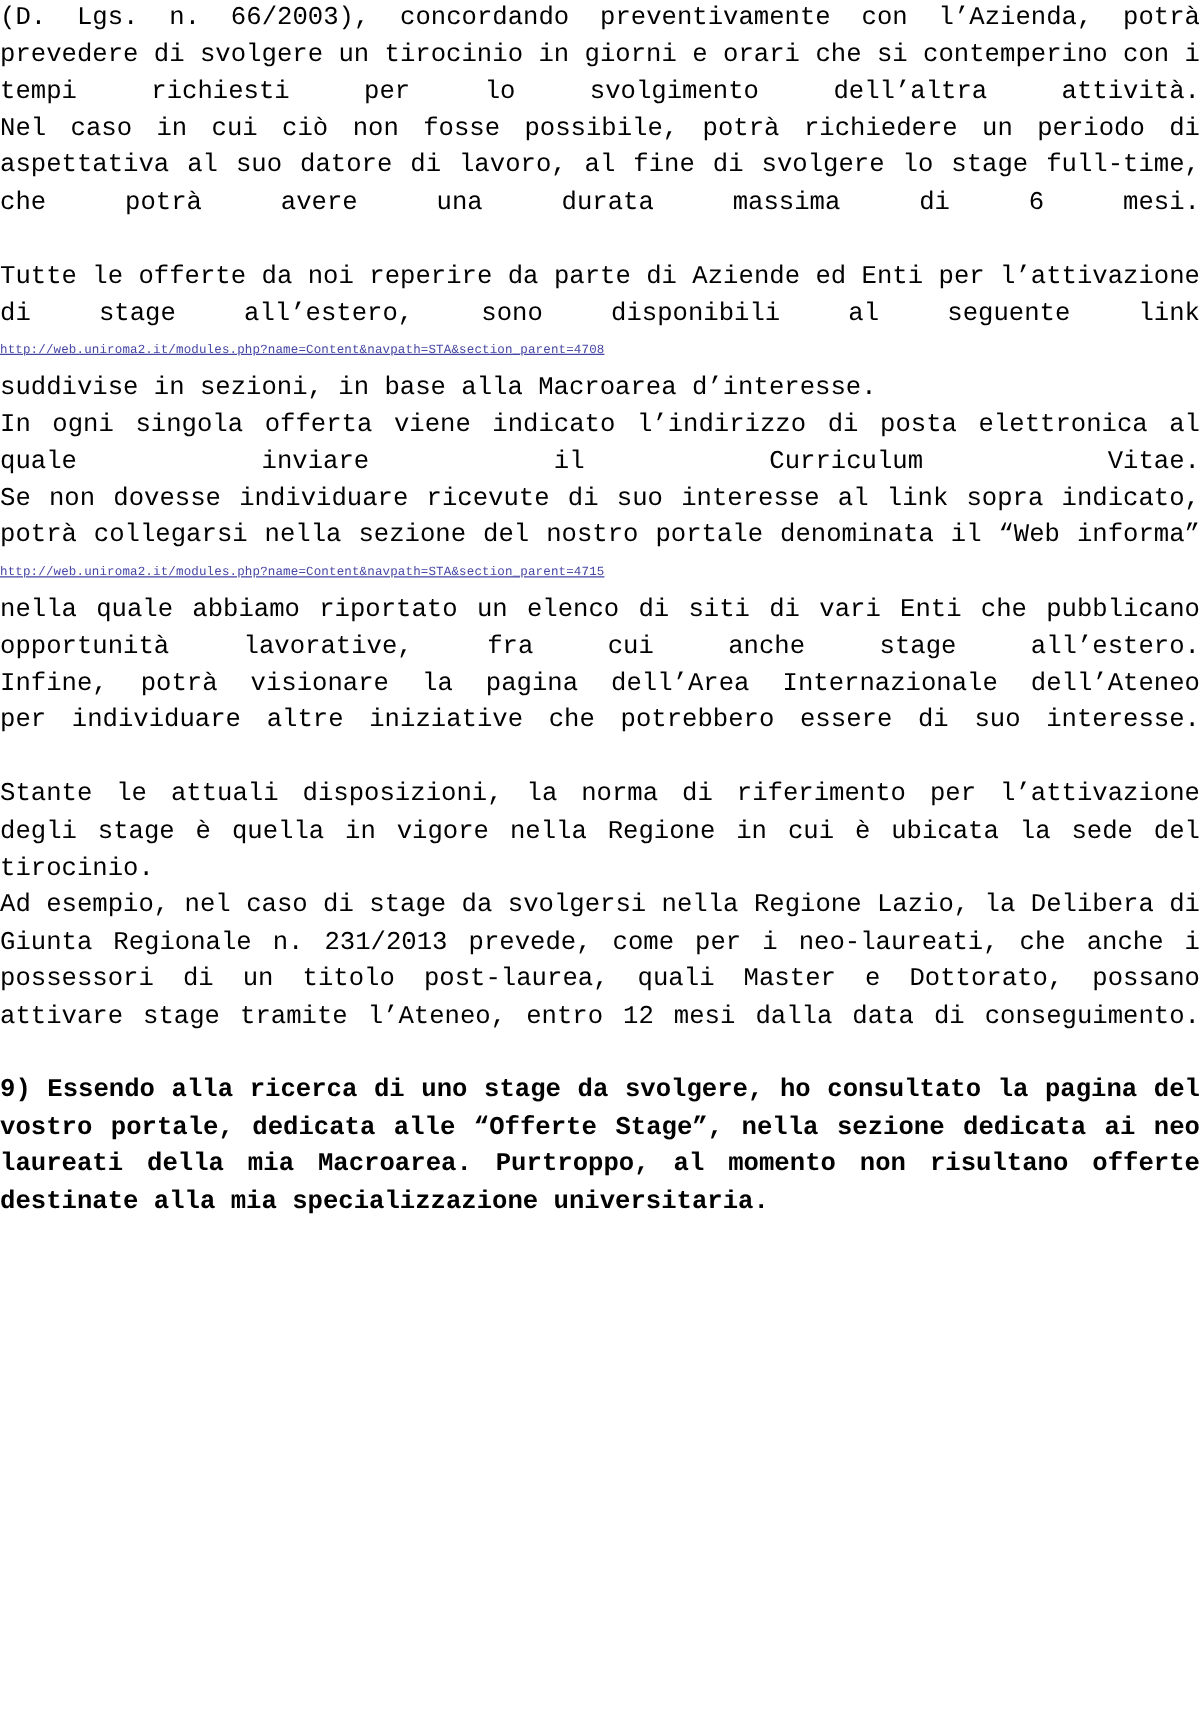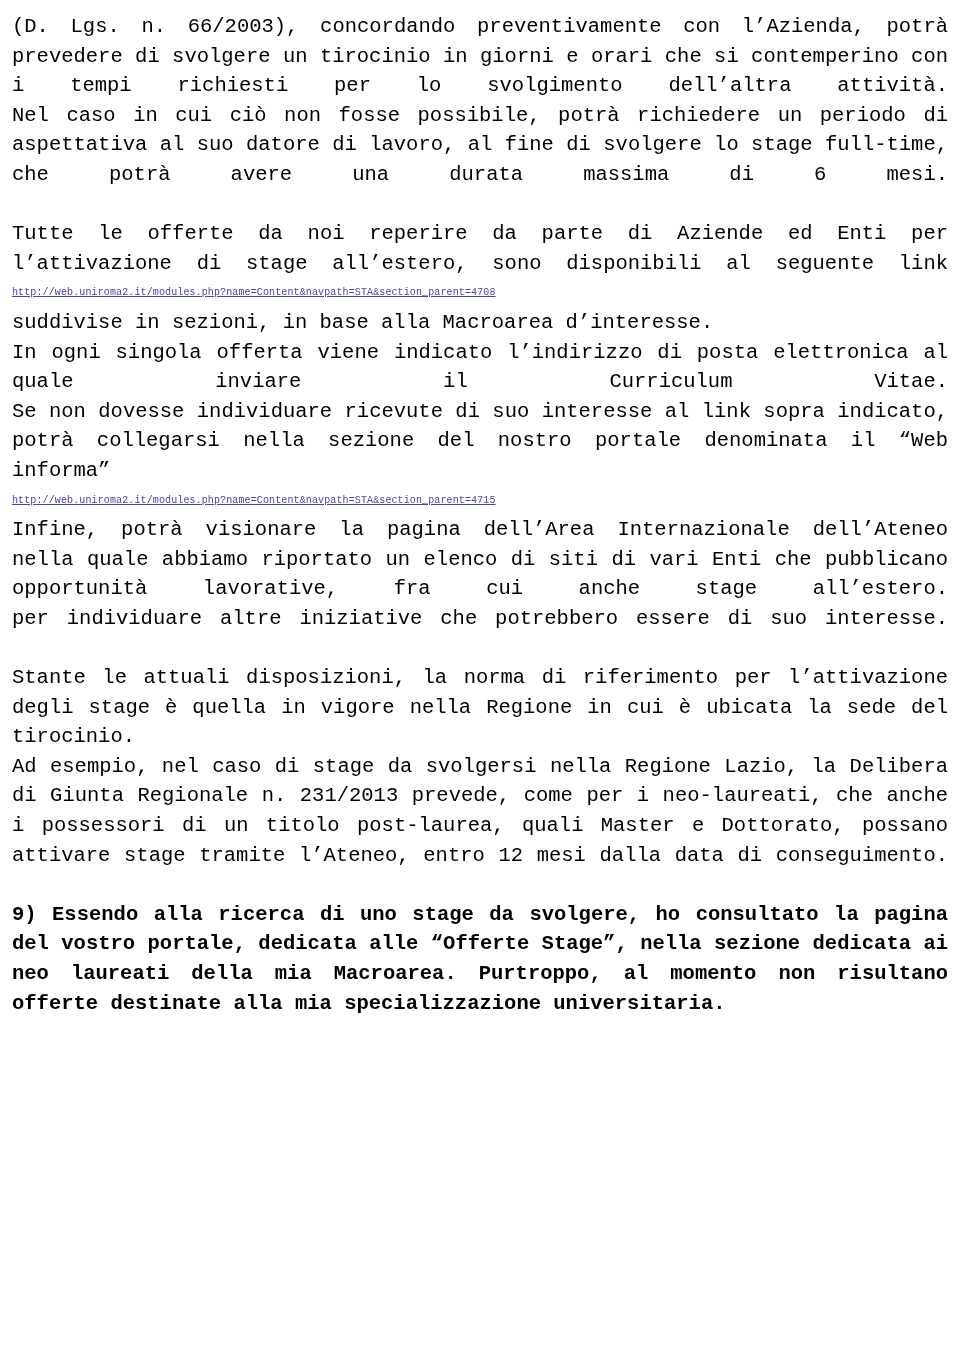--- a/index.html
+++ b/index.html
@@ -12,21 +12,21 @@
     width: 960px;
     height: 1369px;
     overflow: hidden;
     font-family: "Liberation Mono", "DejaVu Sans Mono", monospace;
     color: #000000;
   }
   .page {
     width: 960px;
     height: 1369px;
     box-sizing: border-box;
-    padding: 12px;
+    padding: 0;
     position: relative;
     overflow: hidden;
   }
   p.para {
     margin: 0;
     padding: 0;
     font-size: 20.5px;
     line-height: 29.6px;
     text-align: justify;
     text-justify: inter-word;
@@ -80,23 +80,23 @@
   <a class="linkline" href="#">http://web.uniroma2.it/modules.php?name=Content&amp;navpath=STA&amp;section_parent=4708</a>
 
   <p class="para body">suddivise in sezioni, in base alla Macroarea d’interesse.</p>
 
   <p class="para body full-justify">In ogni singola offerta viene indicato l’indirizzo di posta elettronica al quale inviare il Curriculum Vitae.</p>
 
   <p class="para body full-justify">Se non dovesse individuare ricevute di suo interesse al link sopra indicato, potrà collegarsi nella sezione del nostro portale denominata il “Web informa”</p>
 
   <a class="linkline" href="#">http://web.uniroma2.it/modules.php?name=Content&amp;navpath=STA&amp;section_parent=4715</a>
 
+  <p class="para body full-justify">nella quale abbiamo riportato un elenco di siti di vari Enti che pubblicano opportunità lavorative, fra cui anche stage all’estero.</p>
+
   <p class="para body full-justify">Infine, potrà visionare la pagina dell’Area Internazionale dell’Ateneo</p>
-
-  <p class="para body full-justify">nella quale abbiamo riportato un elenco di siti di vari Enti che pubblicano opportunità lavorative, fra cui anche stage all’estero.</p>
 
 
   <p class="para body full-justify">per individuare altre iniziative che potrebbero essere di suo interesse.</p>
 
   <div class="gap">&nbsp;</div>
 
 
   <p class="para body full-justify">Stante le attuali disposizioni, la norma di riferimento per l’attivazione degli stage è quella in vigore nella Regione in cui è ubicata la sede del tirocinio.</p>
 
   <p class="para body full-justify">Ad esempio, nel caso di stage da svolgersi nella Regione Lazio, la Delibera di Giunta Regionale n. 231/2013 prevede, come per i neo-laureati, che anche i possessori di un titolo post-laurea, quali Master e Dottorato, possano attivare stage tramite l’Ateneo, entro 12 mesi dalla data di conseguimento.</p>

